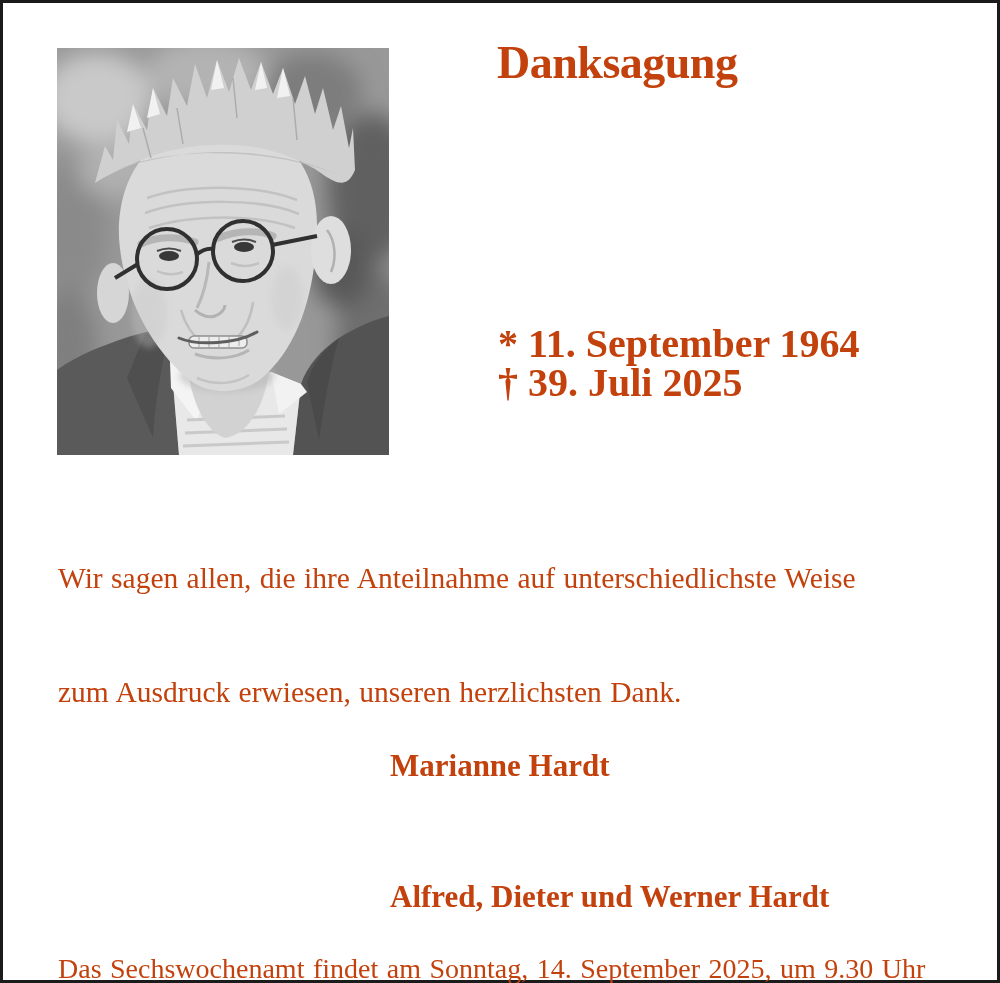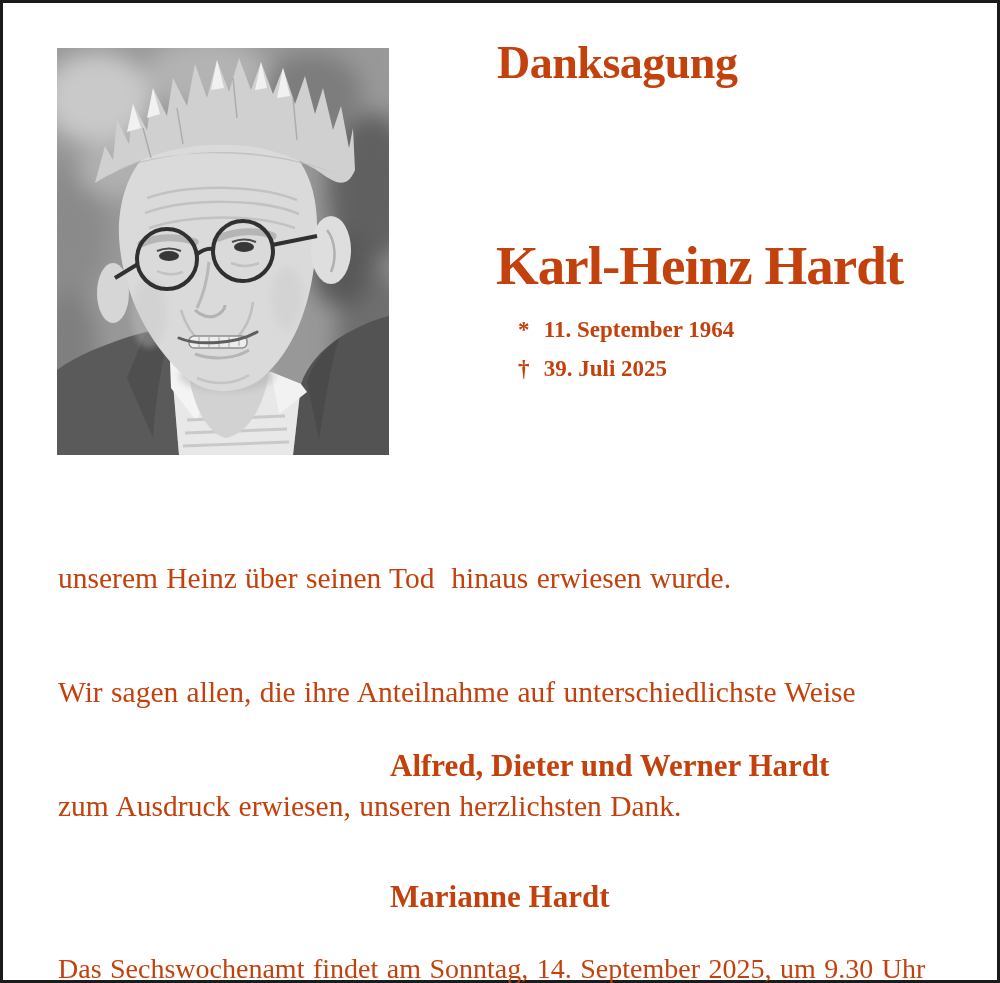--- a/index.html
+++ b/index.html
@@ -42,25 +42,24 @@
     top: 236px;
     font-size: 55px;
     font-weight: bold;
     letter-spacing: -1px;
     line-height: 1.1;
     white-space: pre;
   }
   .dates {
     position: absolute;
     left: 498px;
-    top: 310px;
-    font-size: 23px;
+    top: 324px;
+    font-size: 40px;
     font-weight: bold;
     line-height: 39px;
-    margin-left: 20px;
   }
   .dates .sym { display: inline-block; min-width: 20px; }
   .body-text {
     position: absolute;
     left: 58px;
     top: 483px;
     font-size: 29.5px;
     line-height: 38px;
     white-space: pre;
     word-spacing: 1px;
@@ -209,36 +208,34 @@
         <circle cx="186" cy="203" r="30"></circle>
         <path d="M139,207 C146,201 152,200 157,201"></path>
         <path d="M215,197 L260,188"></path>
         <path d="M81,216 L58,230"></path>
       </g>
     </g>
   </svg>
 
   <div class="title">Danksagung</div>
 
-  <div class="name">Karl-Heinz Hardt</div>
 
   <div class="dates">
     <div><span class="sym">*</span> <span>11. September 1964</span></div>
     <div><span class="sym">†</span> <span>39. Juli 2025</span></div>
   </div>
 
   <div class="body-text">
-    <div>unserem Heinz über seinen Tod  hinaus erwiesen wurde.</div>
     <div>Wir sagen allen, die ihre Anteilnahme auf unterschiedlichste Weise</div>
     <div>zum Ausdruck erwiesen, unseren herzlichsten Dank.</div>
   </div>
 
   <div class="family">
+    <div>Marianne Hardt</div>
     <div>Alfred, Dieter und Werner Hardt</div>
-    <div>Marianne Hardt</div>
     
   </div>
 
 
   <div class="service">
     <div>Das Sechswochenamt findet am Sonntag, 14. September 2025, um 9.30 Uhr</div>
     
   </div>
 </div>
 

